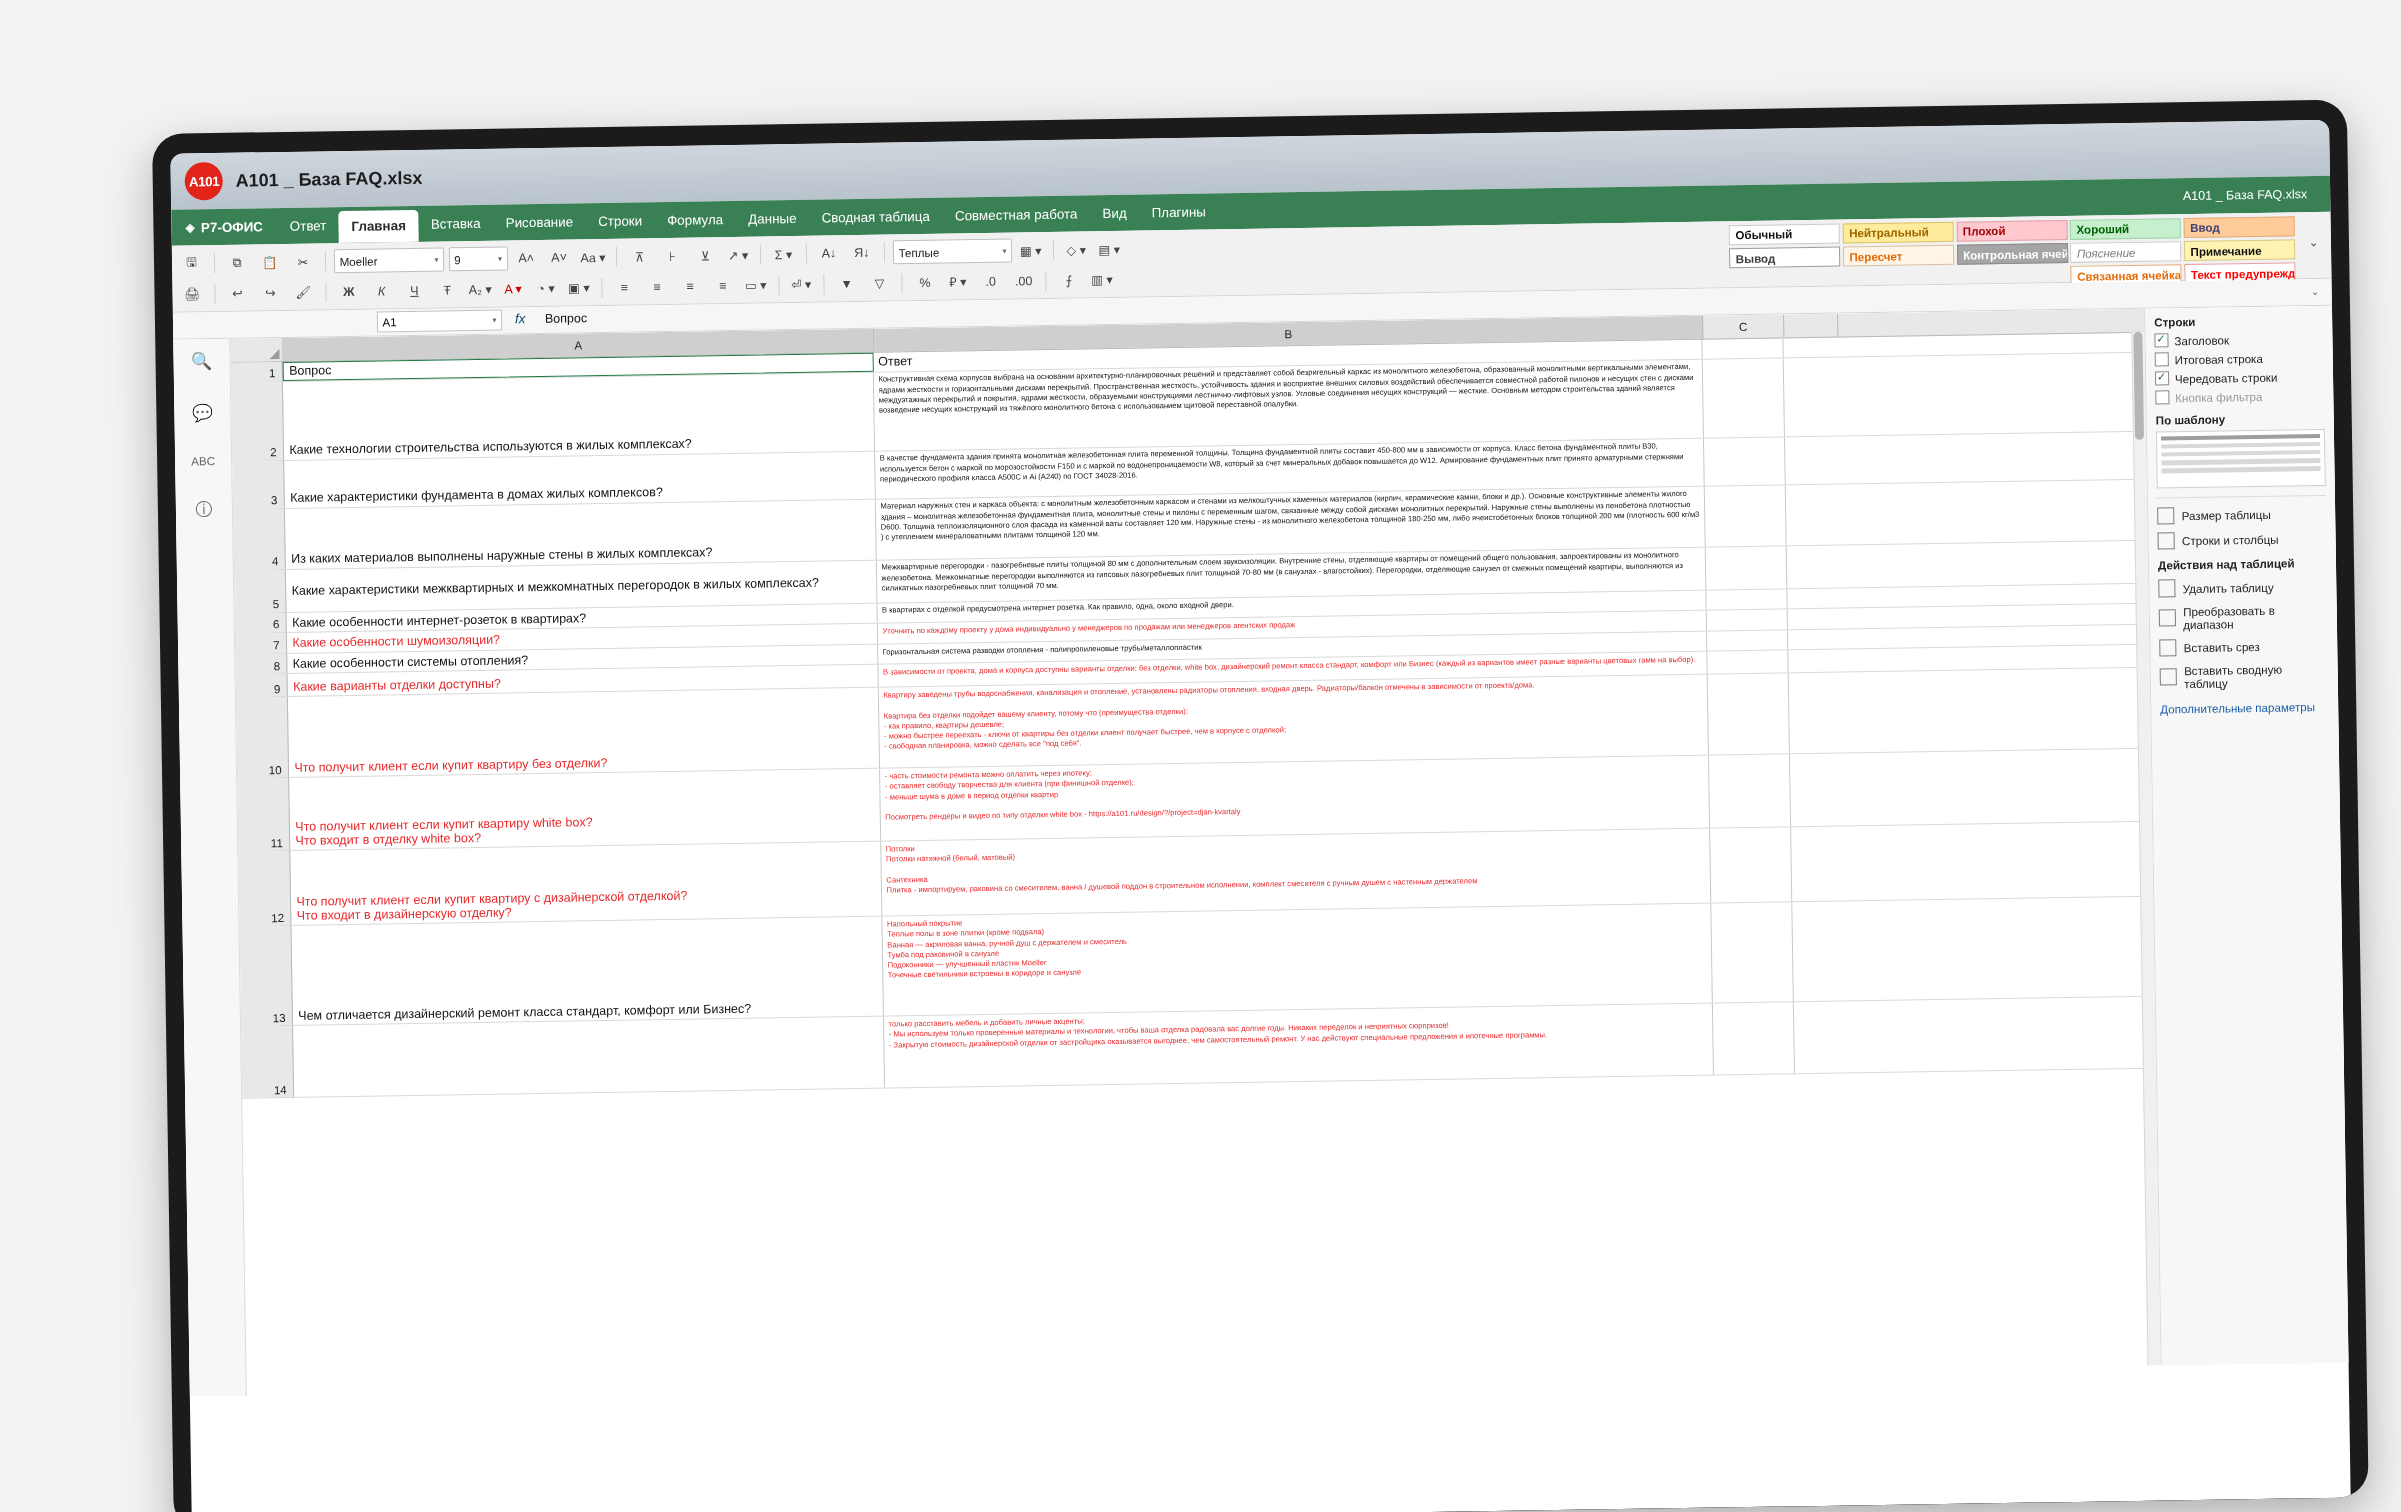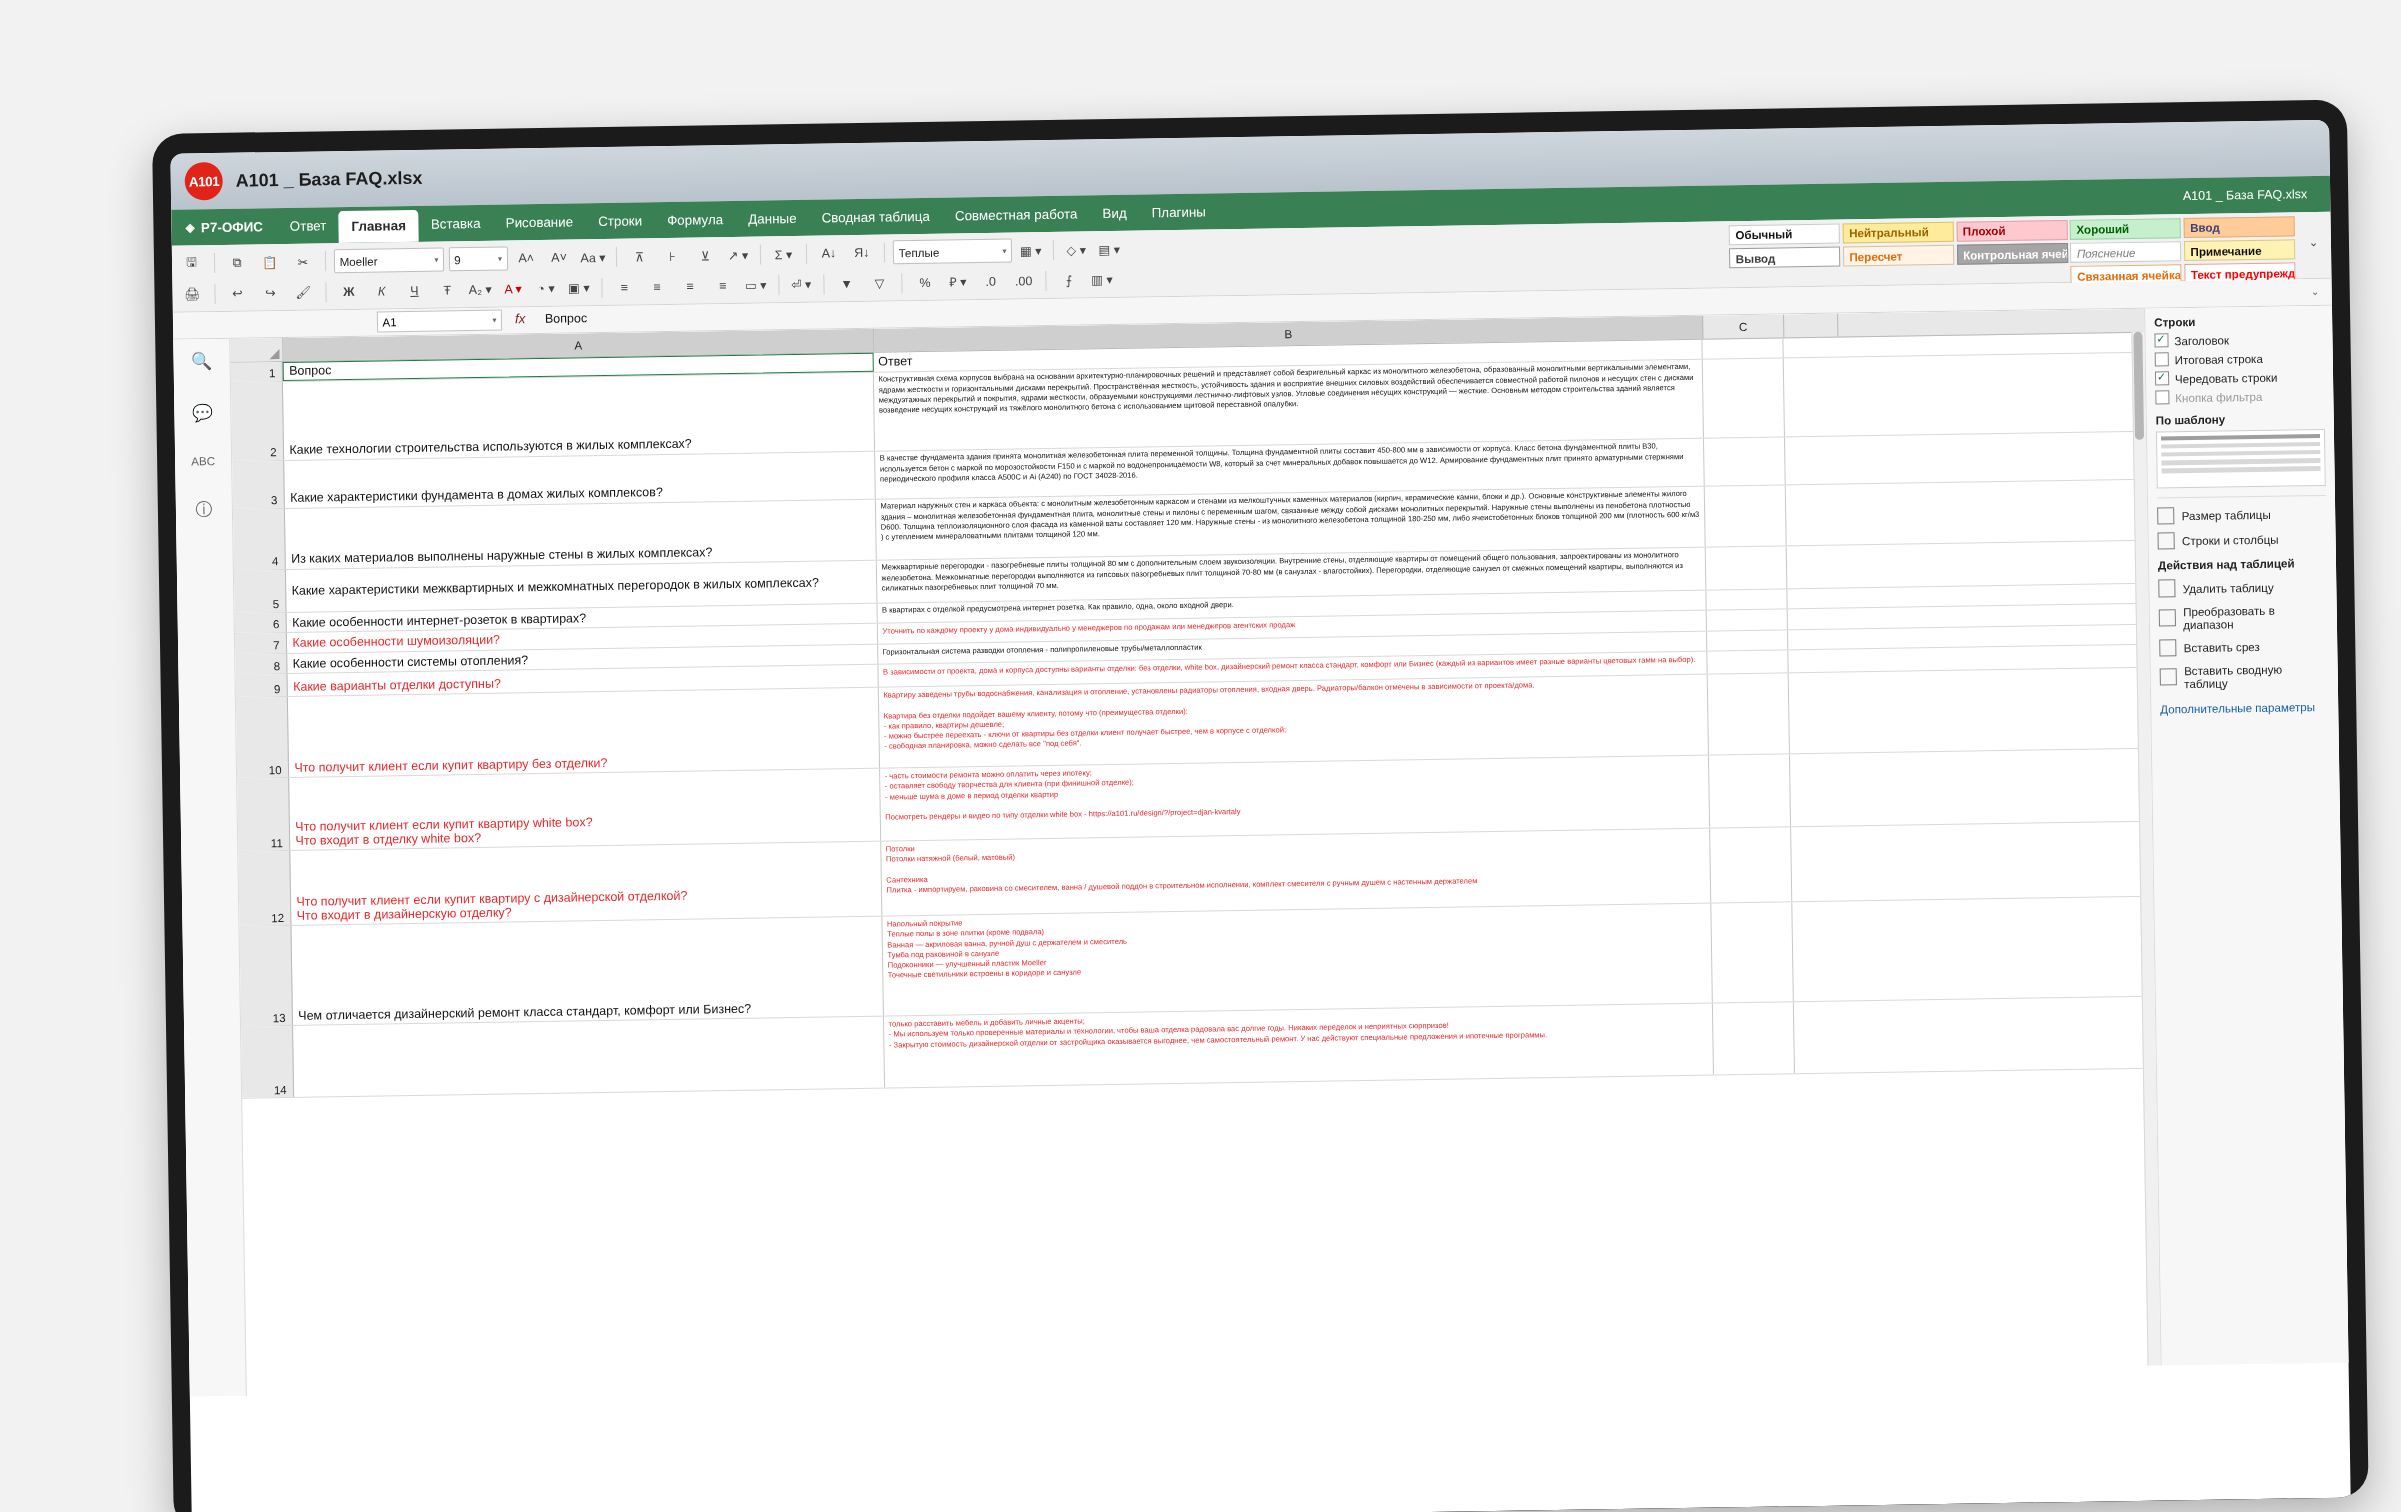--- a/index.html
+++ b/index.html
@@ -118,21 +118,21 @@
     height:27px;background:#f6f6f6;border-bottom:0.9px solid #d4d4d4;
     display:flex;align-items:center;font-size:12.5px;padding-left:204px;
     position:relative;box-sizing:border-box;
   }
   .namebox{
     position:absolute;left:204px;top:2.7px;width:125px;height:20.6px;
     border:0.9px solid #c2c2c2;background:#fff;
     display:flex;align-items:center;justify-content:space-between;
     padding:0 4.5px;box-sizing:border-box;font-size:11.6px;
   }
-  .fxbtn{position:absolute;left:342px;top:4.5px;font-style:italic;font-size:13.4px;color:#7f1d1d;}
+  .fxbtn{position:absolute;left:342px;top:4.5px;font-style:italic;font-size:13.4px;color:#0c4a6e;}
   .fvalue{position:absolute;left:372px;top:5.4px;font-size:12.5px;color:#111;}
   .fb-arrow{position:absolute;right:12.5px;top:7.2px;font-size:10px;color:#666;}
   
   .workarea{
     display:flex;height:1057px;background:#fff;position:relative;
   }
   .leftrail{
     width:56px;background:#f7f7f7;border-right:0.9px solid #dcdcdc;
     display:flex;flex-direction:column;align-items:center;
     padding-top:12.5px;gap:30.5px;

